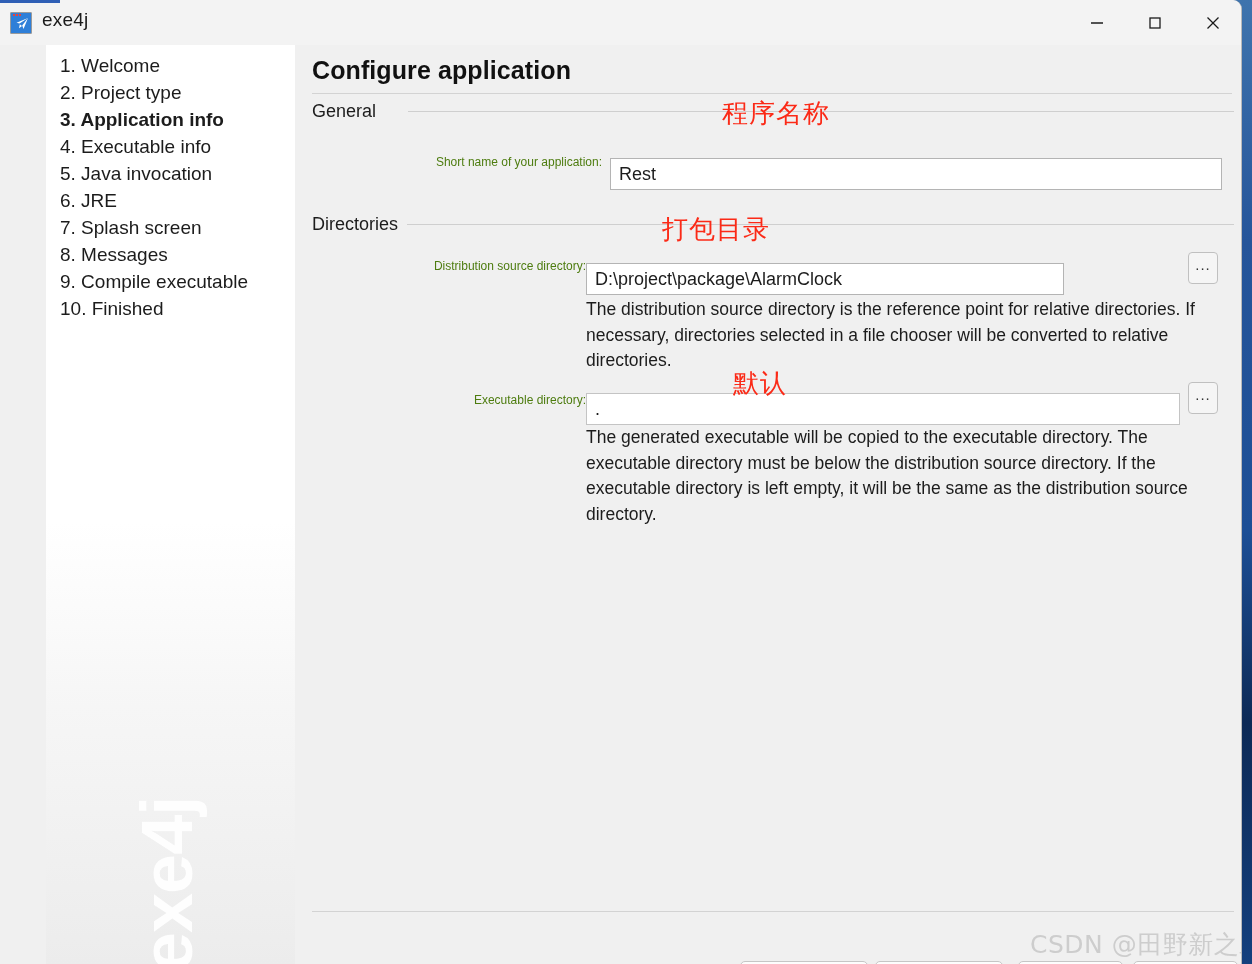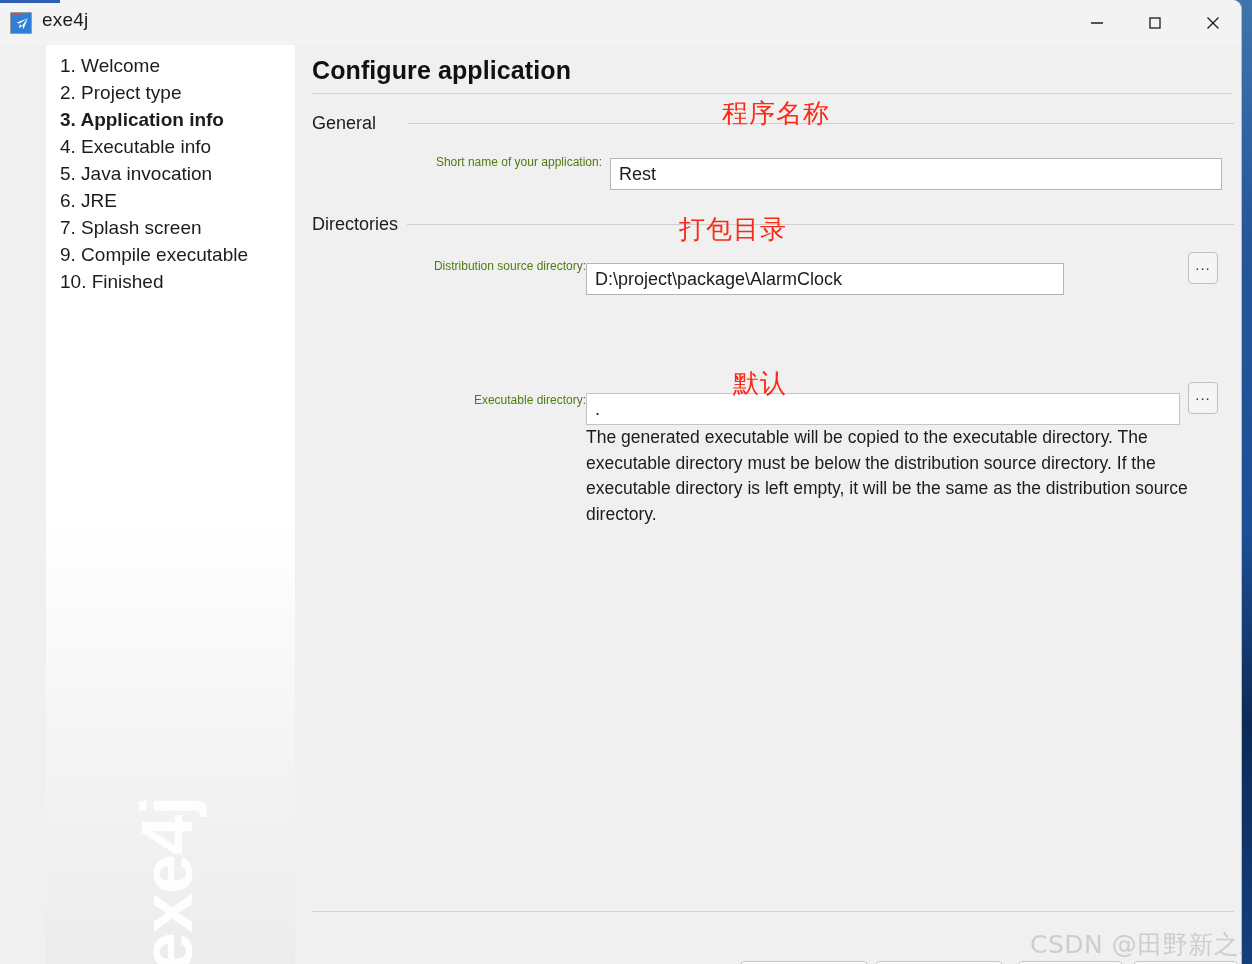--- a/index.html
+++ b/index.html
@@ -297,51 +297,53 @@
 
     <div class="sidebar">
       <div class="steps">
         <div class="step"><span>1. Welcome</span></div>
         <div class="step"><span>2. Project type</span></div>
         <div class="step active"><span>3. Application info</span></div>
         <div class="step"><span>4. Executable info</span></div>
         <div class="step"><span>5. Java invocation</span></div>
         <div class="step"><span>6. JRE</span></div>
         <div class="step"><span>7. Splash screen</span></div>
+        <div class="step"><span>8. Messages</span></div>
         <div class="step"><span>9. Compile executable</span></div>
         <div class="step"><span>10. Finished</span></div>
       </div>
 
       <div class="side-watermark">exe4j</div>
     </div>
 
     <div class="main">
 
       <div class="page-title">Configure application</div>
       <div class="title-rule"></div>
 
-      <div class="group" style="top:68px;gap:32px;">
+      <div class="group" style="top:56px;gap:32px;">
         <span class="glabel">General</span>
         <span class="grule"></span>
       </div>
 
       <div class="field-label" style="left:17px; top:110px; width:290px;">Short name of your application:</div>
       <input class="textfield" style="left: 315px; top: 102px; width: 612px;" value="Rest">
 
       <div class="group" style="top:169px;">
         <span class="glabel">Directories</span>
         <span class="grule"></span>
       </div>
 
       <div class="field-label" style="left:17px; top:214px; width:274px;">Distribution source directory:</div>
       <input class="textfield" style="left: 291px; top: 207px; width: 478px;" value="D:\project\package\AlarmClock">
       <div class="browse-btn" style="left:893px; top:207px;">
         <span>...</span>
       </div>
 
+      <div class="helptext" style="left:291px; top:252px; width:635px;">The distribution source directory is the reference point for relative directories. If necessary, directories selected in a file chooser will be converted to relative directories.</div>
 
       <div class="field-label" style="left:17px; top:348px; width:274px;">Executable directory:</div>
       <input class="textfield dim" style="left: 291px; top: 337px; width: 594px;" value=".">
       <div class="browse-btn" style="left:893px; top:337px;">
         <span>...</span>
       </div>
 
       <div class="helptext" style="left:291px; top:380px; width:635px;">The generated executable will be copied to the executable directory. The executable directory must be below the distribution source directory. If the executable directory is left empty, it will be the same as the distribution source directory.</div>
 
       <div class="footer-rule"></div>
@@ -358,19 +360,19 @@
           
         </div>
         <div class="btn" style="left:838px; width:105px;">
           
         </div>
       </div>
 
     </div>
 
     <div class="annot" style="left:722px; top:96px;">程序名称</div>
-    <div class="annot" style="left:679px; top:212px;text-align:center;">打包目录</div>
+    <div class="annot" style="left:662px; top:212px;text-align:center;">打包目录</div>
     <div class="annot" style="left:733px; top:366px;">默认</div>
 
     <div class="watermark">CSDN @田野新之助</div>
 
   </div>
 </div>
 
 </body></html>

